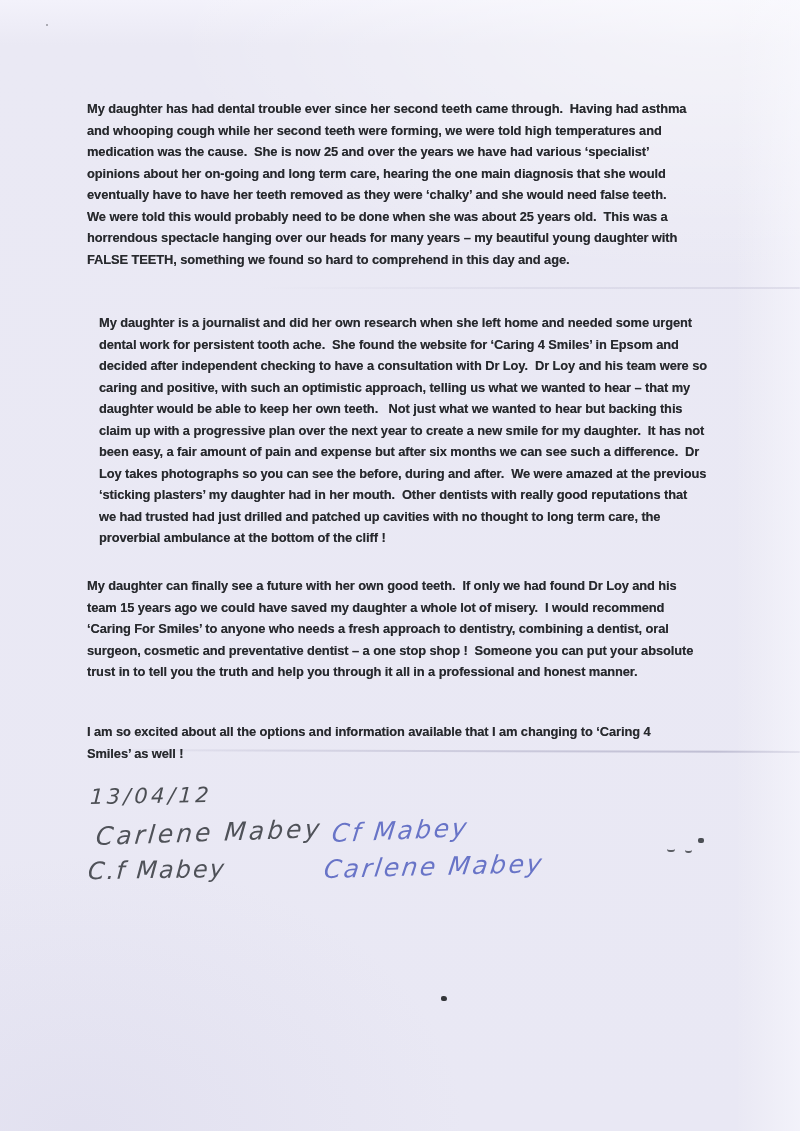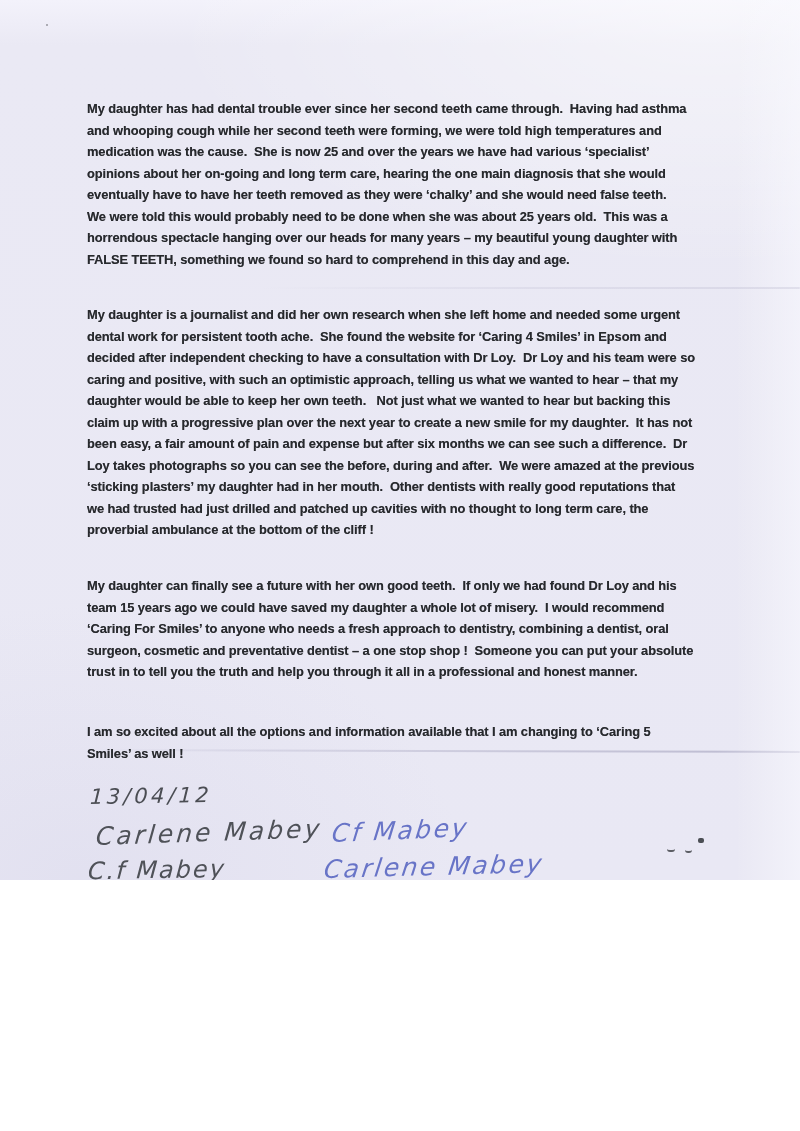--- a/index.html
+++ b/index.html
@@ -1,21 +1,21 @@
 <!DOCTYPE html>
 <html><head>
 <meta charset="utf-8">
 <style>
   html, body { margin: 0; padding: 0; }
   body { width: 800px; font-family: "Liberation Sans", sans-serif; }
 
   .page {
     position: relative;
     width: 800px;
-    height: 880px;
+    height: 1131px;
     overflow: hidden;
     background:
       radial-gradient(900px 420px at 88% 2%, rgba(255,255,255,0.50), rgba(255,255,255,0) 60%),
       radial-gradient(700px 500px at 10% 100%, rgba(205,203,228,0.25), rgba(205,203,228,0) 55%),
       linear-gradient(180deg, #f3f2fb 0px, #eae9f4 45px, #e9e8f4 100%),
       #e9e8f4;
   }
 
   
   .right-band {
@@ -32,21 +32,21 @@
     white-space: pre;
     font-family: "Liberation Sans", sans-serif;
     font-size: 12.9px;
     font-weight: bold;
     letter-spacing: -0.1px;
     line-height: 21.5px;
     color: #27292d;
     text-shadow: 0 0 0.6px rgba(38,40,44,0.55);
   }
   .p1 { top: 98px; }
-  .p2 { top: 304px; }
+  .p2 { top: 312px; margin-left: 12px; }
   .p3 { top: 575px; }
   .p4 { top: 721px; }
 
   
   .hw {
     position: absolute;
     font-family: "DejaVu Sans", sans-serif;
     font-style: italic;
     white-space: pre;
     opacity: 0.92;
@@ -130,21 +130,21 @@
 been easy, a fair amount of pain and expense but after six months we can see such a difference.  Dr
 Loy takes photographs so you can see the before, during and after.  We were amazed at the previous
 ‘sticking plasters’ my daughter had in her mouth.  Other dentists with really good reputations that
 we had trusted had just drilled and patched up cavities with no thought to long term care, the
 proverbial ambulance at the bottom of the cliff !</p>
   <p class="para p3">My daughter can finally see a future with her own good teeth.  If only we had found Dr Loy and his
 team 15 years ago we could have saved my daughter a whole lot of misery.  I would recommend
 ‘Caring For Smiles’ to anyone who needs a fresh approach to dentistry, combining a dentist, oral
 surgeon, cosmetic and preventative dentist – a one stop shop !  Someone you can put your absolute
 trust in to tell you the truth and help you through it all in a professional and honest manner.</p>
-  <p class="para p4">I am so excited about all the options and information available that I am changing to ‘Caring 5
+  <p class="para p4">I am so excited about all the options and information available that I am changing to ‘Caring 4
 Smiles’ as well !</p>
 
   <div class="hw hw-date">13/04/12</div>
   <div class="hw hw-dark-name">Carlene Mabey</div>
   <div class="hw hw-dark-initials">C.f Mabey</div>
   <div class="hw hw-blue-initials">Cf Mabey</div>
   <div class="hw hw-blue-name">Carlene Mabey</div>
 
   <div class="speck speck-top"></div>
   <div class="speck speck-sig-a"></div>

